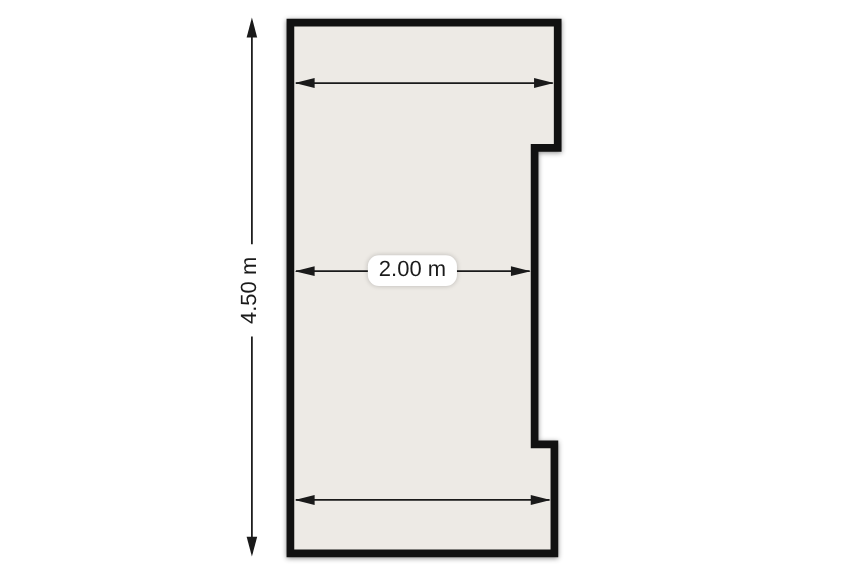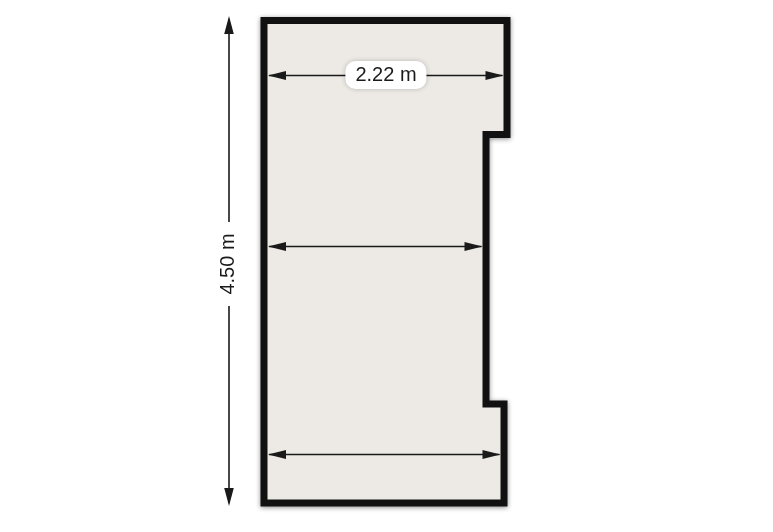--- a/index.html
+++ b/index.html
@@ -93,17 +93,17 @@
 
     <g>
       <line class="dim-line" x1="269" y1="454.5" x2="499.5" y2="454.5"></line>
       <polygon class="arrowhead" points="268,454.5 286,450 286,459"></polygon>
       <polygon class="arrowhead" points="500.5,454.5 482.5,450 482.5,459"></polygon>
     </g>
   </svg>
 
   <div class="dim-label vertical" style="left:228px; top:264px;">4.50 m</div>
 
-  <div class="dim-label" style="left:386px; top:75px;">2.22 m</div>
 
+  <div class="dim-label" style="left:375px; top:246px;">2.00 m</div>
 
 
 </div>
 
 </body></html>

